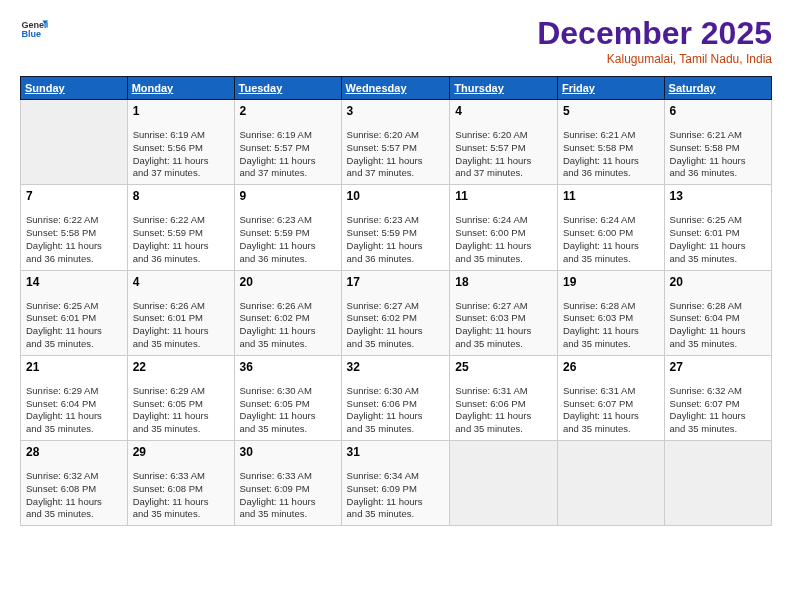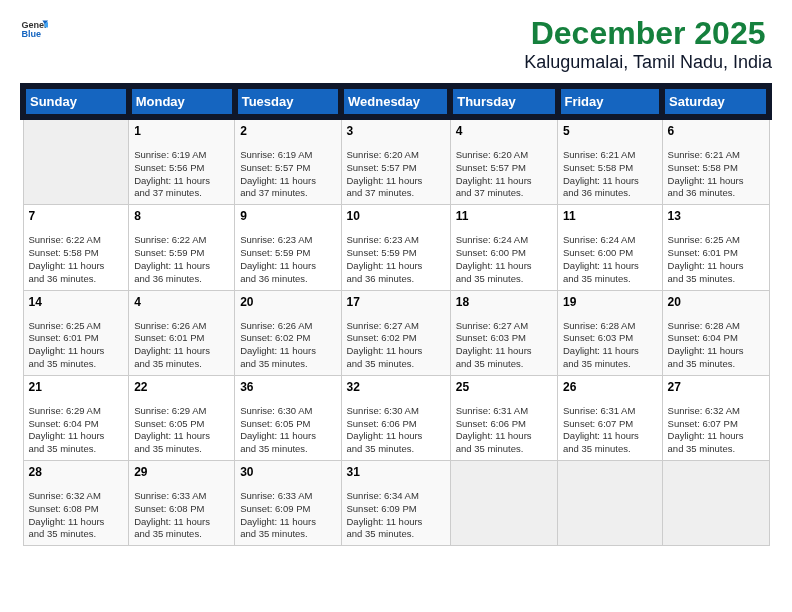--- a/index.html
+++ b/index.html
@@ -24,40 +24,40 @@
     .logo-icon {
       width: 28px;
       height: 28px;
     }
     .title-section {
       text-align: right;
     }
     .month-title {
       font-size: 32px;
       font-weight: bold;
-      color: #15803d;
-      text-align: center;
+      color: #4c1d95;
     }
     .subtitle {
-      font-size: 18px;
-      color: #0f172a;
+      font-size: 12px;
+      color: #c2410c;
     }
     table {
       width: 100%;
       border-collapse: collapse;
       font-size: 10px;
     }
     thead tr th {
       background-color: #1565c0;
       color: white;
       padding: 5px 4px;
       text-align: left;
-      font-size: 13px;
+      font-size: 11px;
       font-weight: bold;
-      border: 6px solid #0f172a;
+      border: 1px solid #0f172a;
+      text-decoration: underline;
     }
     tbody tr td {
       border: 1px solid #ccc;
       padding: 4px 5px;
       vertical-align: top;
       width: 113px;
       min-height: 70px;
       background: #fff;
     }
     tbody tr:nth-child(odd) td {

